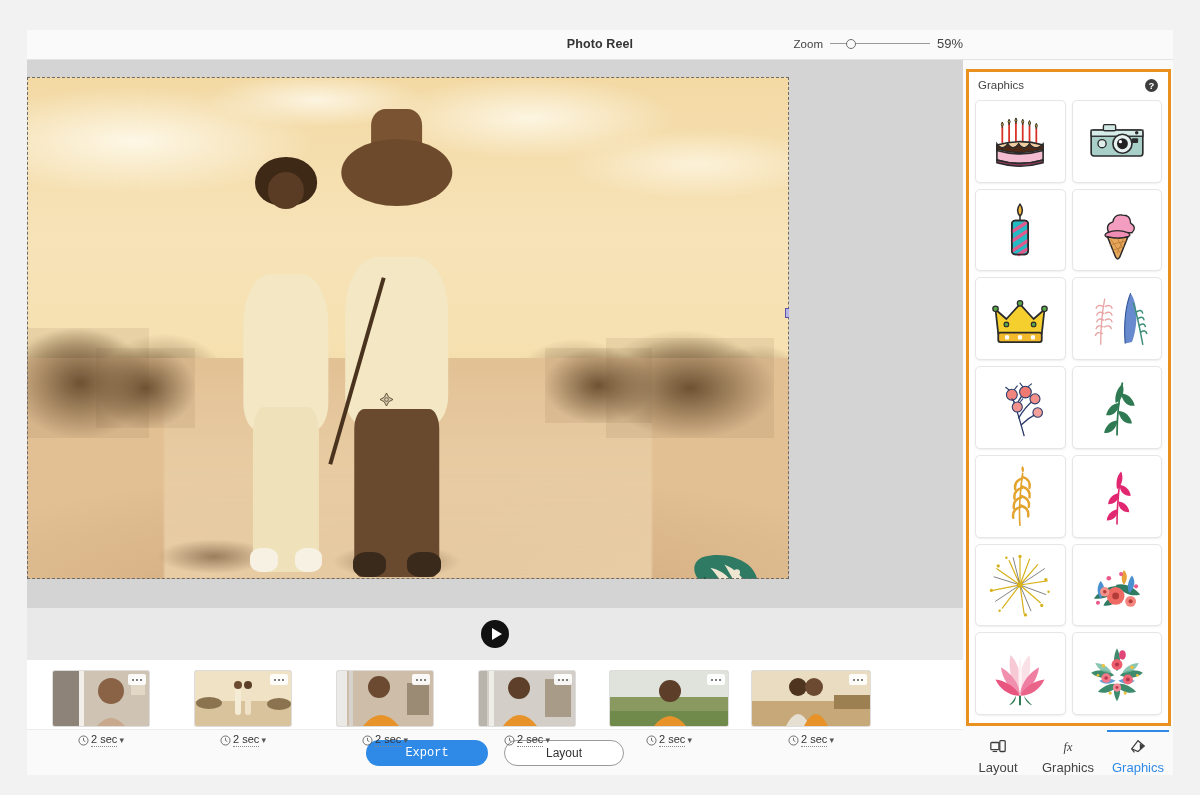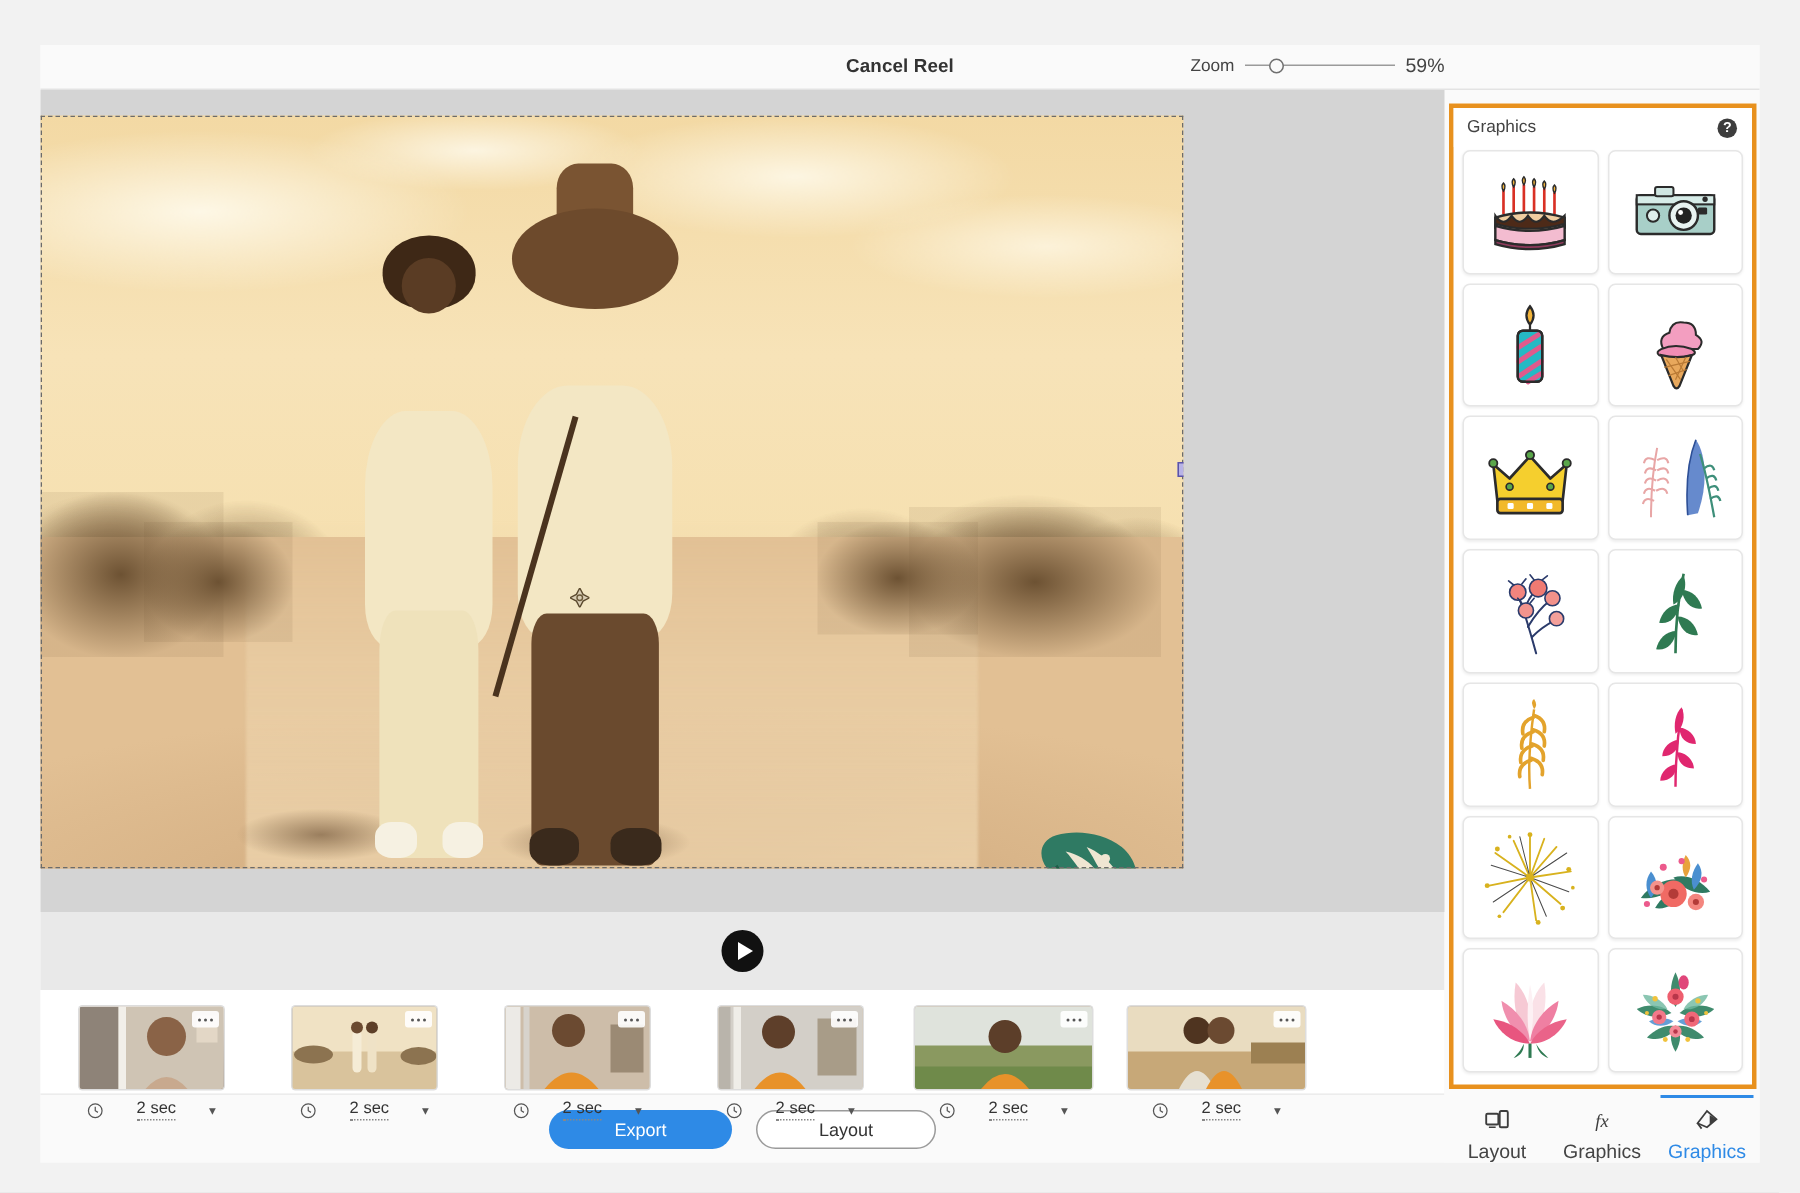--- a/index.html
+++ b/index.html
@@ -207,37 +207,37 @@
   .thumb.wide { width: 118px; }
   .dots-btn {
     position: absolute; right: 3px; top: 3px;
     width: 18px; height: 11px; border-radius: 2px;
     background: rgba(255,255,255,.9);
     display: flex; align-items: center; justify-content: center; gap: 2px;
     cursor: pointer;
   }
   .dots-btn i { width: 2px; height: 2px; border-radius: 50%; background: #555; display:block; }
   .dur-row {
-    margin-top: 7px; display: flex; align-items: center; gap: 22px;
+    margin-top: 7px; display: flex; align-items: center; gap: 2px;
     font-size: 11px; color: #333; cursor: pointer;
   }
   .dur-text { border-bottom: 1px dotted #888; padding-bottom: 1px; }
   .chev { font-size: 9px; color: #555; }
 
   
   .actions {
     height: 46px; background: #fafafa;
     display: flex; align-items: center; justify-content: center; gap: 16px;
     flex: none;
     border-top: 1px solid #ececec;
   }
   .btn-export {
     width: 122px; height: 26px; border-radius: 13px;
     background: #2e8ae6; color: #fff; border: none;
-    font-size: 12px; font-family: Liberation Sans, sans-serif; cursor: pointer;
+    font-size: 12px; font-family: Liberation Mono, monospace; cursor: pointer;
   }
   .btn-cancel {
     width: 120px; height: 26px; border-radius: 13px;
     background: #fff; color: #333; border: 1px solid #9a9a9a;
     font-size: 12px; font-family: inherit; cursor: pointer;
   }
 
   
   .right-col {
     width: 210px; flex: none;
@@ -303,21 +303,21 @@
   .tab.active .tab-label { color: #2e8ae6; }
   .tab-ico { height: 18px; display: flex; align-items: center; }
   .tab-ico svg { width: 18px; height: 18px; }
 </style>
 </head>
 <body>
 
 <div id="app">
 
   <div class="topbar">
-    <div class="app-title">Cancel Reel</div>
+    <div class="app-title">Photo Reel</div>
 
     <div class="zoom-wrap">
       <span class="zoom-label">Zoom</span>
       <div class="zoom-slider">
         <div class="zoom-track"></div>
         <div class="zoom-knob"></div>
       </div>
       <span class="zoom-val">59%</span>
     </div>
   </div>

